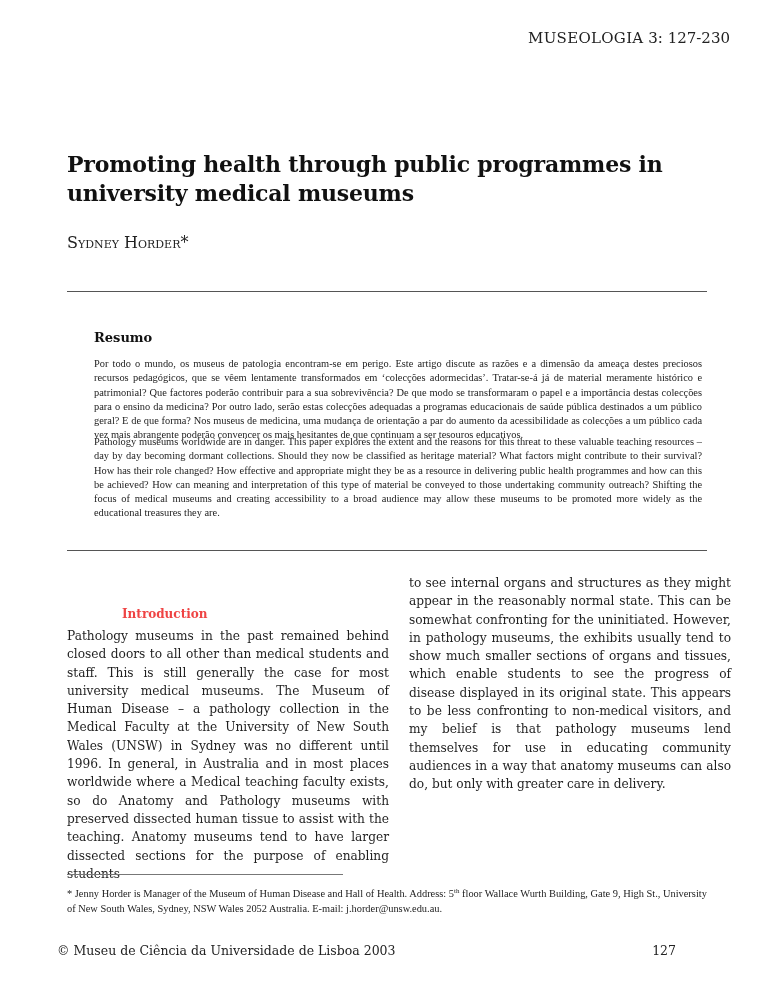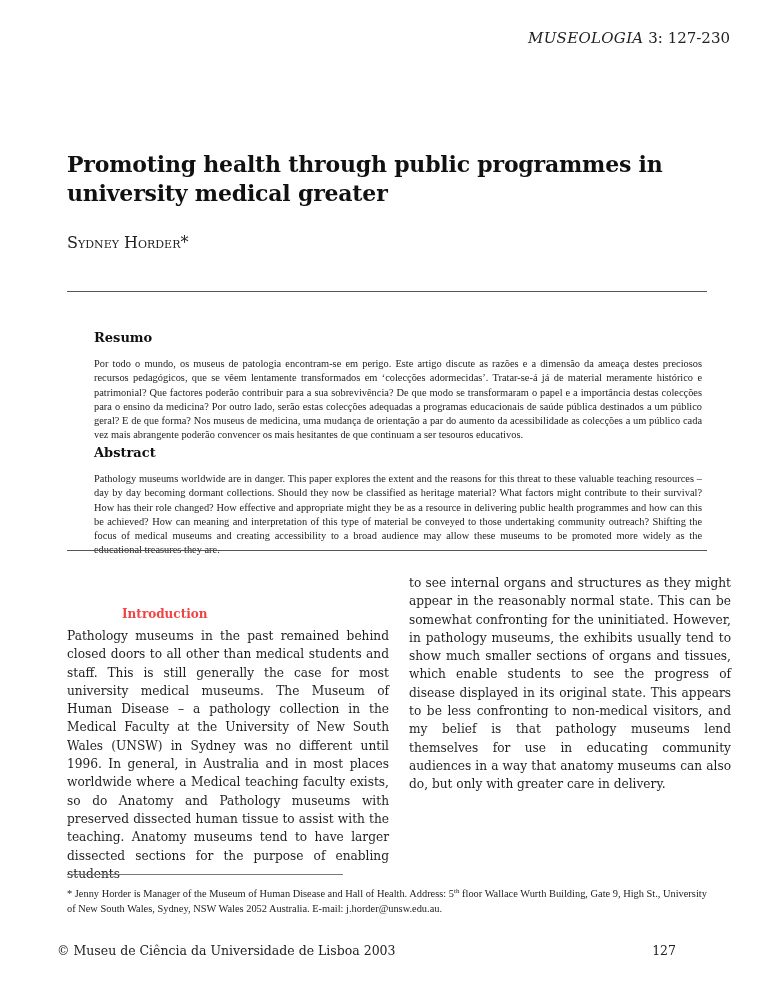--- a/index.html
+++ b/index.html
@@ -1,18 +1,18 @@
 <!DOCTYPE html>
 <html><head>
 <meta charset="utf-8">
 <style>
   html, body { margin: 0; padding: 0; background: #ffffff; }
   body { width: 768px; height: 994px; position: relative; overflow: hidden; color: #1a1a1a; font-family: "DejaVu Serif", serif; }
   .running-head { position: absolute; top: 29px; right: 38px; font-family: "DejaVu Serif", serif; font-size: 15px; color: #222; }
-  .running-head .journal { font-style: italic; letter-spacing: 0.3px; }
+  .running-head .journal { letter-spacing: 0.3px; }
   .title { position: absolute; left: 67px; top: 135px; width: 680px; font-family: "DejaVu Serif", serif; font-weight: bold; font-size: 22px; line-height: 29px; color: #111; letter-spacing: -0.2px; }
   .author { position: absolute; left: 67px; top: 233px; font-family: "DejaVu Serif", serif; font-size: 16px; font-variant: small-caps; color: #222; }
   .rule { position: absolute; height: 1px; background: #555; }
   .rule.top { left: 67px; top: 291px; width: 640px; }
   .rule.bottom { left: 67px; top: 550px; width: 640px; }
   .rule.foot { left: 67px; top: 874px; width: 276px; background: #777; }
   .abstract-block { position: absolute; left: 82px; width: 620px; }
   .abstract-block h3 { margin: 12px; font-family: "DejaVu Serif", serif; font-weight: bold; font-size: 13px; color: #111; }
   .abstract-block p { margin: 2px 0 0 12px; font-family: "Liberation Serif", serif; font-size: 10.4px; line-height: 14.3px; color: #222; text-align: justify; }
   .resumo { top: 318px; }
@@ -29,33 +29,32 @@
   .footer-right { position: absolute; right: 92px; top: 943px; font-family: "DejaVu Serif", serif; font-size: 12.5px; color: #222; text-align: right; }
 </style>
 </head>
 <body>
 
 <div class="running-head">
   <span class="journal">MUSEOLOGIA</span>
   <span>3: 127-230</span>
 </div>
 
-<h1 class="title">Promoting health through public programmes in university medical greater</h1>
+<h1 class="title">Promoting health through public programmes in university medical museums</h1>
 
 <div class="author">Sydney Horder*</div>
 
 <div class="rule top"></div>
 
 <section class="abstract-block resumo">
   <h3>Resumo</h3>
   <p>Por todo o mundo, os museus de patologia encontram-se em perigo. Este artigo discute as razões e a dimensão da ameaça destes preciosos recursos pedagógicos, que se vêem lentamente transformados em ‘colecções adormecidas’. Tratar-se-á já de material meramente histórico e patrimonial? Que factores poderão contribuir para a sua sobrevivência? De que modo se transformaram o papel e a importância destas colecções para o ensino da medicina? Por outro lado, serão estas colecções adequadas a programas educacionais de saúde pública destinados a um público geral? E de que forma? Nos museus de medicina, uma mudança de orientação a par do aumento da acessibilidade as colecções a um público cada vez mais abrangente poderão convencer os mais hesitantes de que continuam a ser tesouros educativos.</p>
 </section>
 
 <section class="abstract-block abstractx">
-  <h3>Abstract</h3>
   <p>Pathology museums worldwide are in danger. This paper explores the extent and the reasons for this threat to these valuable teaching resources – day by day becoming dormant collections. Should they now be classified as heritage material? What factors might contribute to their survival? How has their role changed? How effective and appropriate might they be as a resource in delivering public health programmes and how can this be achieved? How can meaning and interpretation of this type of material be conveyed to those undertaking community outreach? Shifting the focus of medical museums and creating accessibility to a broad audience may allow these museums to be promoted more widely as the educational treasures they are.</p>
 </section>
 
 <div class="rule bottom"></div>
 
 <h2 class="section-heading">Introduction</h2>
 
 <div class="col col-left">
   <p>Pathology museums in the past remained behind closed doors to all other than medical students and staff. This is still generally the case for most university medical museums. The Museum of Human Disease – a pathology collection in the Medical Faculty at the University of New South Wales (UNSW) in Sydney was no different until 1996. In general, in Australia and in most places worldwide where a Medical teaching faculty exists, so do Anatomy and Pathology museums with preserved dissected human tissue to assist with the teaching. Anatomy museums tend to have larger dissected sections for the purpose of enabling students</p>
 </div>

